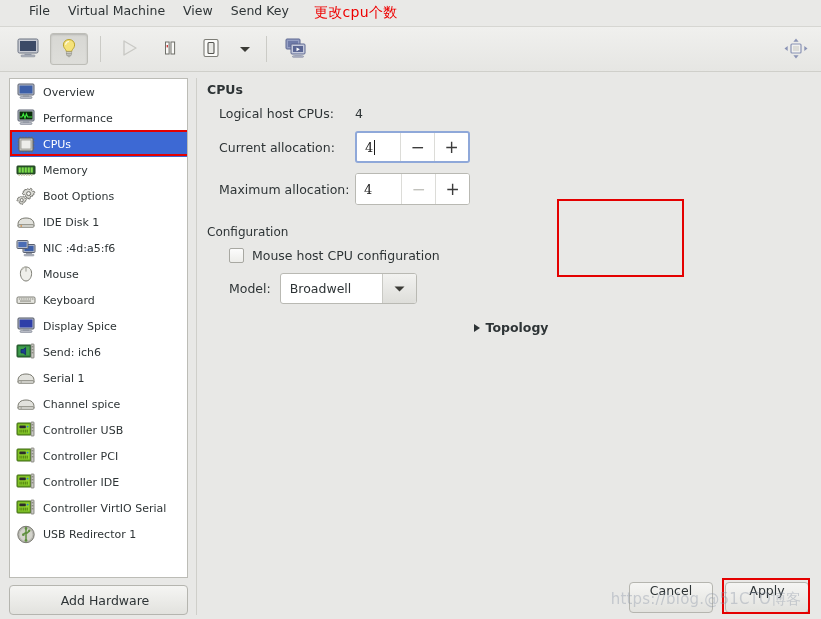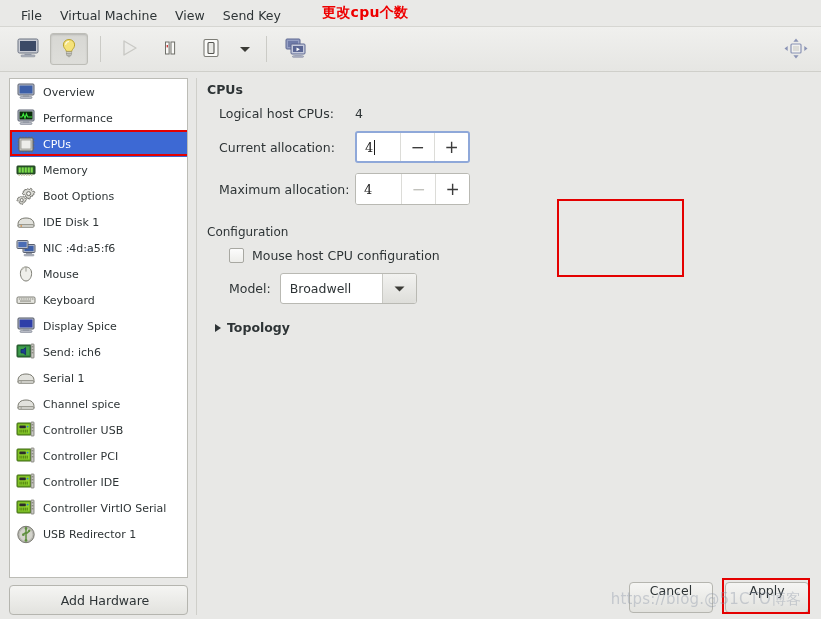--- a/index.html
+++ b/index.html
@@ -5,27 +5,27 @@
   html,body{margin:0;padding:0;}
   body{
     width:821px;height:619px;overflow:hidden;
     background:#e8e8e6;
     font-family:"DejaVu Sans","Liberation Sans",sans-serif;
     font-size:12.5px;color:#2e3436;
     -webkit-font-smoothing:antialiased;
   }
   
   .menubar{
-    height:26px;background:#e9e9e7;display:flex;align-items:flex-end;
-    padding-left:12px;position:relative;border-bottom:1px solid #d6d6d2;
+    height:26px;background:#e9e9e7;display:flex;align-items:flex-start;
+    padding-left:20px;position:relative;border-bottom:1px solid #d6d6d2;
   }
   .menu-item{padding:3px 9px;font-size:12.5px;color:#2e3436;cursor:default;}
   .annot-title{
-    position:absolute;left:322px;top:0px;color:#ee0000;
-    font-size:14px;font-weight:700;letter-spacing:.3px;line-height:24px;
+    position:absolute;left:314px;top:0px;color:#ee0000;
+    font-size:14px;font-weight:400;letter-spacing:.3px;line-height:24px;
   }
   
   .toolbar{
     height:44px;background:#ececeb;border-bottom:1px solid #cfcfca;
     display:flex;align-items:center;padding-left:9px;position:relative;
     background:linear-gradient(to bottom,#f0f0ee,#e6e6e3);
   }
   .tbtn{
     width:36px;height:30px;display:flex;align-items:center;justify-content:center;
     border:1px solid transparent;border-radius:3px;margin-right:3px;cursor:default;
@@ -105,21 +105,21 @@
   .combo{
     width:137px;height:31px;border:1px solid #b9b9b3;border-radius:3px;
     background:#ffffff;display:flex;align-items:center;box-sizing:border-box;
   }
   .combo .cv{flex:1;padding-left:9px;font-size:12.5px;color:#2e3436;}
   .combo .carrow{
     width:33px;height:100%;display:flex;align-items:center;justify-content:center;
     border-left:1px solid #c9c9c4;border-radius:0 2px 2px 0;
     background:linear-gradient(to bottom,#f2f2f0,#dededa);
   }
-  .topo{display:flex;align-items:center;margin-left:8px;margin-top:16px;cursor:default;}
+  .topo{display:flex;align-items:center;margin-left:8px;margin-top:16px;cursor:default;justify-content:center;}
   .topo .tri{
     width:0;height:0;border-left:6px solid #2e3436;border-top:4.5px solid transparent;
     border-bottom:4.5px solid transparent;margin-right:6px;
   }
   .topo .tlabel{font-weight:bold;font-size:12.5px;}
   
   .footer{position:absolute;right:12px;bottom:8px;display:flex;}
   .fbtn{
     width:82px;height:29px;border:1px solid #b5b5af;border-radius:4px;
     background:linear-gradient(to bottom,#f5f5f3,#e2e2de);

